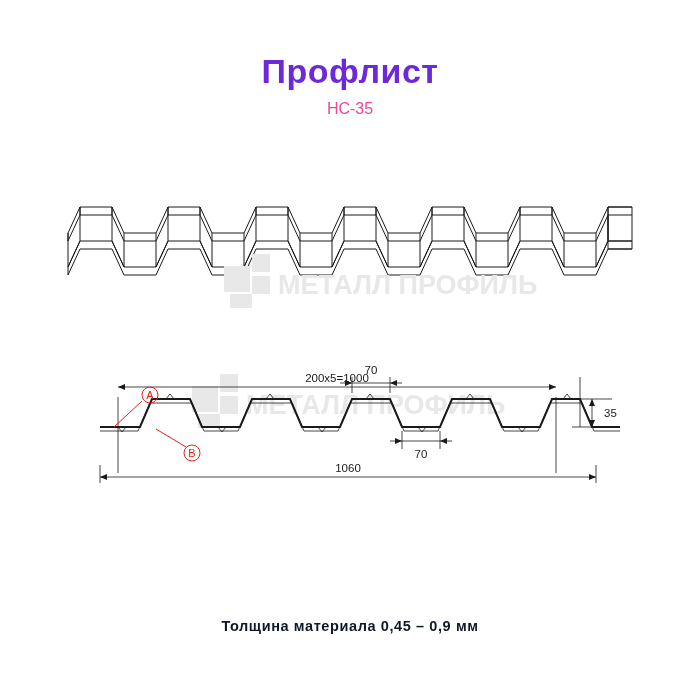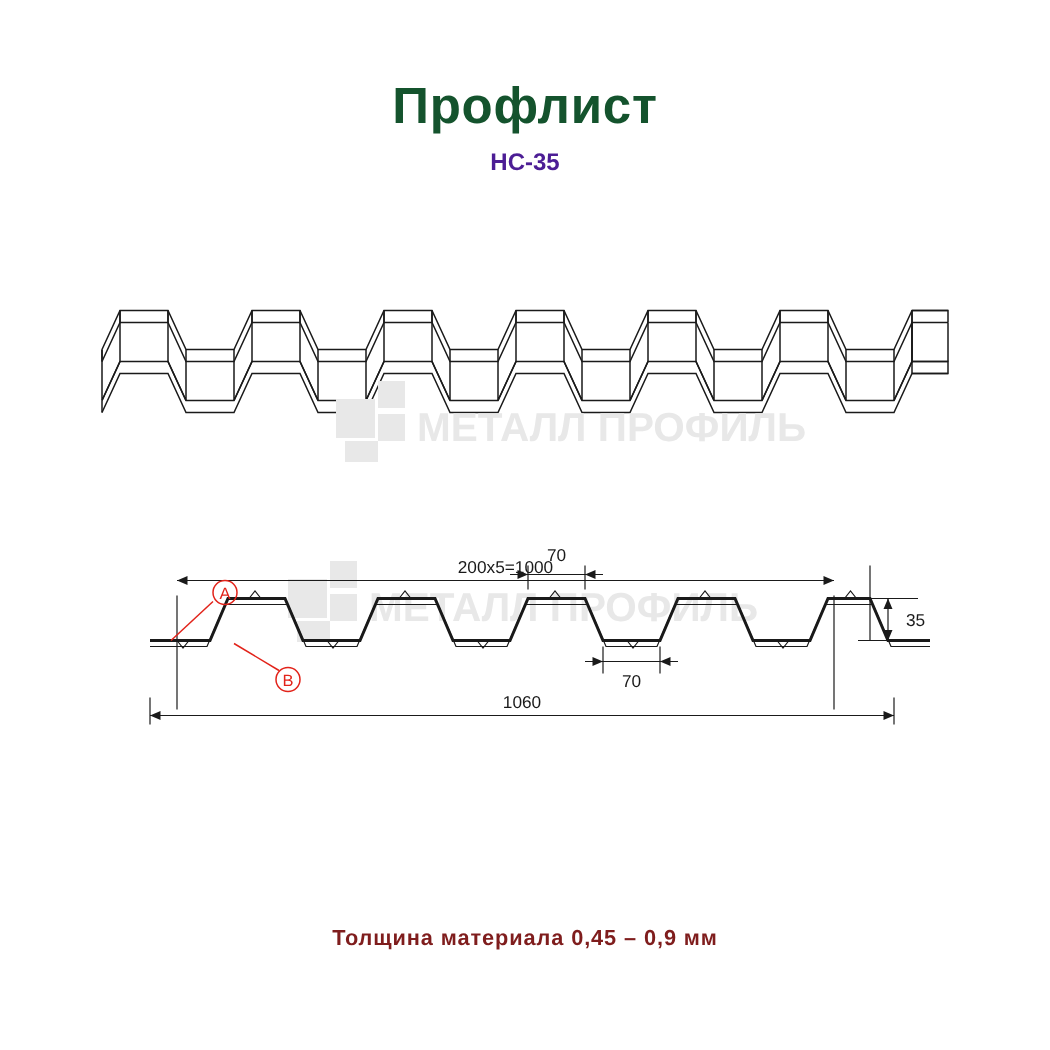--- a/index.html
+++ b/index.html
@@ -21,31 +21,31 @@
   }
   .title {
     position: absolute;
     top: 52px;
     left: 0;
     width: 700px;
     text-align: center;
     font-size: 34px;
     font-weight: bold;
     letter-spacing: 0.5px;
-    color: #14532d;
+    color: #6d28d9;
   }
   .subtitle {
     position: absolute;
     top: 100px;
     left: 0;
     width: 700px;
     text-align: center;
     font-size: 16px;
-    font-weight: bold;
-    color: #4c1d95;
+    font-weight: normal;
+    color: #ec4899;
   }
   .iso-wrap {
     position: absolute;
     top: 175px;
     left: 60px;
     width: 580px;
     height: 135px;
   }
   .draw-wrap {
     position: absolute;
@@ -73,21 +73,21 @@
   }
   .footer {
     position: absolute;
     top: 618px;
     left: 0;
     width: 700px;
     text-align: center;
     font-size: 14.5px;
     font-weight: bold;
     letter-spacing: 0.6px;
-    color: #7f1d1d;
+    color: #0f172a;
   }
   svg { display: block; overflow: visible; }
   .ln { fill: none; stroke: #1a1a1a; stroke-width: 1; }
   .lnt { fill: none; stroke: #1a1a1a; stroke-width: 0.8; }
   .prof { fill: none; stroke: #1a1a1a; stroke-width: 2; stroke-linejoin: miter; }
   .dim { fill: none; stroke: #1a1a1a; stroke-width: 0.8; }
   .red { fill: none; stroke: #e2231a; stroke-width: 1; }
   .redtxt { fill: #e2231a; font-size: 11px; font-family: "Liberation Sans", sans-serif; }
   .dimtxt { fill: #1a1a1a; font-size: 11.5px; font-family: "Liberation Sans", sans-serif; }
 </style>

